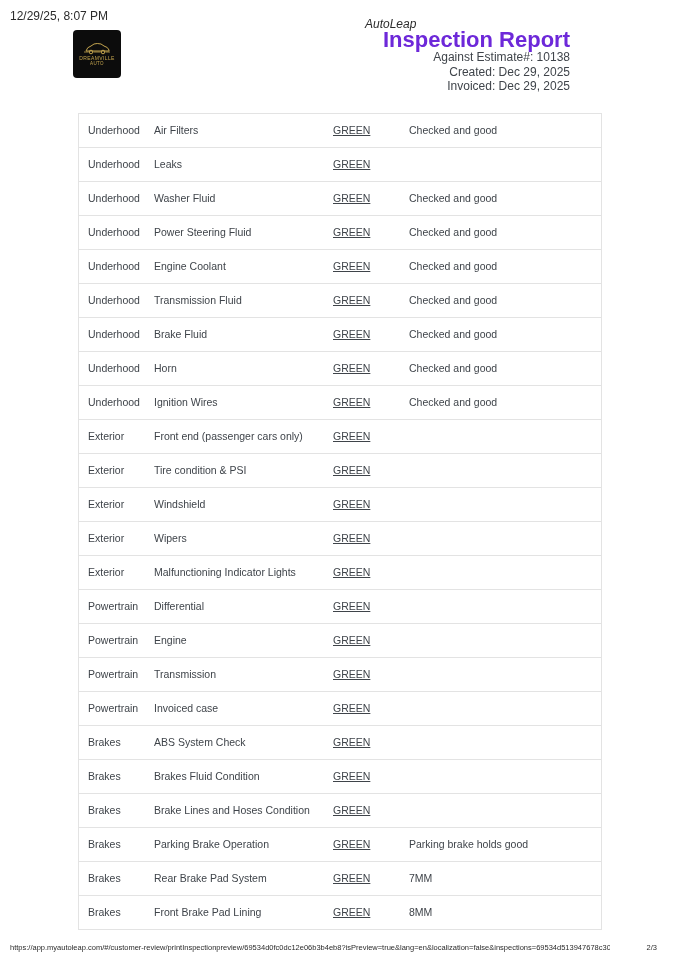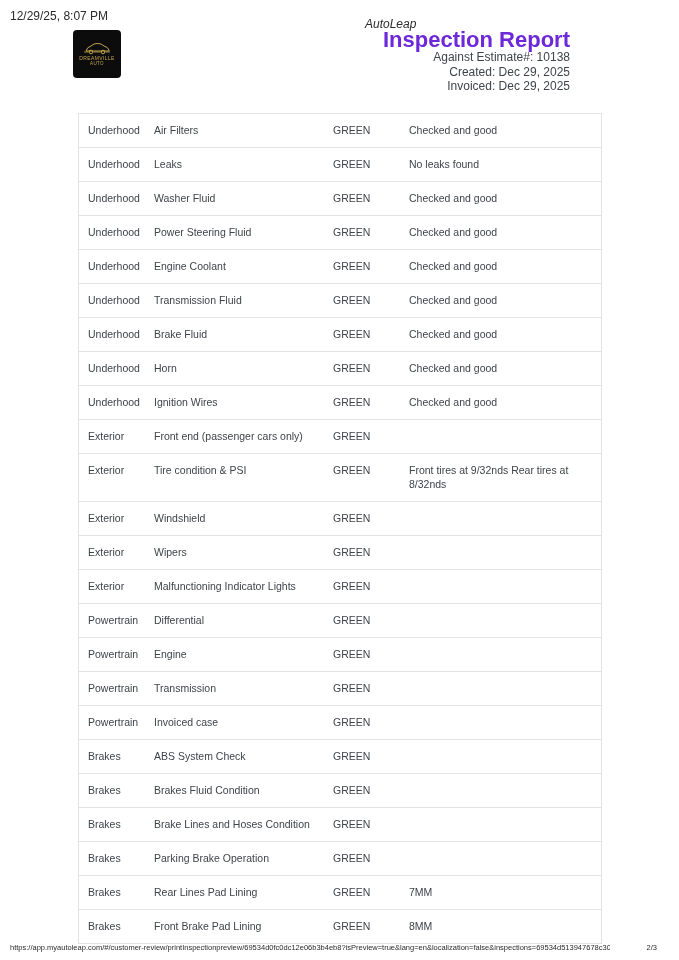--- a/index.html
+++ b/index.html
@@ -38,21 +38,21 @@
 
   
   .insp-table { margin:19px 0 0 78px; width:524px;
     border-top:1px solid #e3e3e3; border-left:1px solid #e3e3e3; border-right:1px solid #e3e3e3; }
   .insp-row { display:flex; align-items:flex-start;
     border-bottom:1px solid #e3e3e3;
     min-height:33.8px; padding:9.5px 0; }
   .insp-row > div { font-size:10.5px; line-height:14px; color:#3f444a; }
   .cell-category { width:75px; padding-left:9px; }
   .cell-item     { width:179px; padding-right:8px; }
-  .cell-status   { width:76px; }
+  .cell-status   { width:76px;text-decoration:underline; }
   .cell-notes    { flex:1; padding-right:14px; }
 </style>
 </head>
 <body>
 
 <div class="chrome-top">
   <span class="chrome-time">12/29/25, 8:07 PM</span>
   <span class="chrome-app">AutoLeap</span>
 </div>
 
@@ -84,21 +84,20 @@
     <div class="cell-category">Underhood</div>
     <div class="cell-item">Air Filters</div>
     <div class="cell-status">GREEN</div>
     <div class="cell-notes">Checked and good</div>
   </div>
 
   <div class="insp-row">
     <div class="cell-category">Underhood</div>
     <div class="cell-item">Leaks</div>
     <div class="cell-status">GREEN</div>
-    <div class="cell-notes">No leaks found</div>
   </div>
 
   <div class="insp-row">
     <div class="cell-category">Underhood</div>
     <div class="cell-item">Washer Fluid</div>
     <div class="cell-status">GREEN</div>
     <div class="cell-notes">Checked and good</div>
   </div>
 
   <div class="insp-row">
@@ -147,21 +146,20 @@
     <div class="cell-category">Exterior</div>
     <div class="cell-item">Front end (passenger cars only)</div>
     <div class="cell-status">GREEN</div>
     <div class="cell-notes"></div>
   </div>
 
   <div class="insp-row">
     <div class="cell-category">Exterior</div>
     <div class="cell-item">Tire condition &amp; PSI</div>
     <div class="cell-status">GREEN</div>
-    <div class="cell-notes">Front tires at 9/32nds Rear tires at 8/32nds</div>
   </div>
 
   <div class="insp-row">
     <div class="cell-category">Exterior</div>
     <div class="cell-item">Windshield</div>
     <div class="cell-status">GREEN</div>
     <div class="cell-notes"></div>
   </div>
 
   <div class="insp-row">
@@ -224,25 +222,26 @@
     <div class="cell-category">Brakes</div>
     <div class="cell-item">Brake Lines and Hoses Condition</div>
     <div class="cell-status">GREEN</div>
     <div class="cell-notes"></div>
   </div>
 
   <div class="insp-row">
     <div class="cell-category">Brakes</div>
     <div class="cell-item">Parking Brake Operation</div>
     <div class="cell-status">GREEN</div>
-  </div>
-
-  <div class="insp-row">
-    <div class="cell-category">Brakes</div>
-    <div class="cell-item">Rear Lines Pad Lining</div>
+    <div class="cell-notes">Parking brake holds good</div>
+  </div>
+
+  <div class="insp-row">
+    <div class="cell-category">Brakes</div>
+    <div class="cell-item">Rear Brake Pad System</div>
     <div class="cell-status">GREEN</div>
     <div class="cell-notes">7MM</div>
   </div>
 
   <div class="insp-row">
     <div class="cell-category">Brakes</div>
     <div class="cell-item">Front Brake Pad Lining</div>
     <div class="cell-status">GREEN</div>
     <div class="cell-notes">8MM</div>
   </div>

